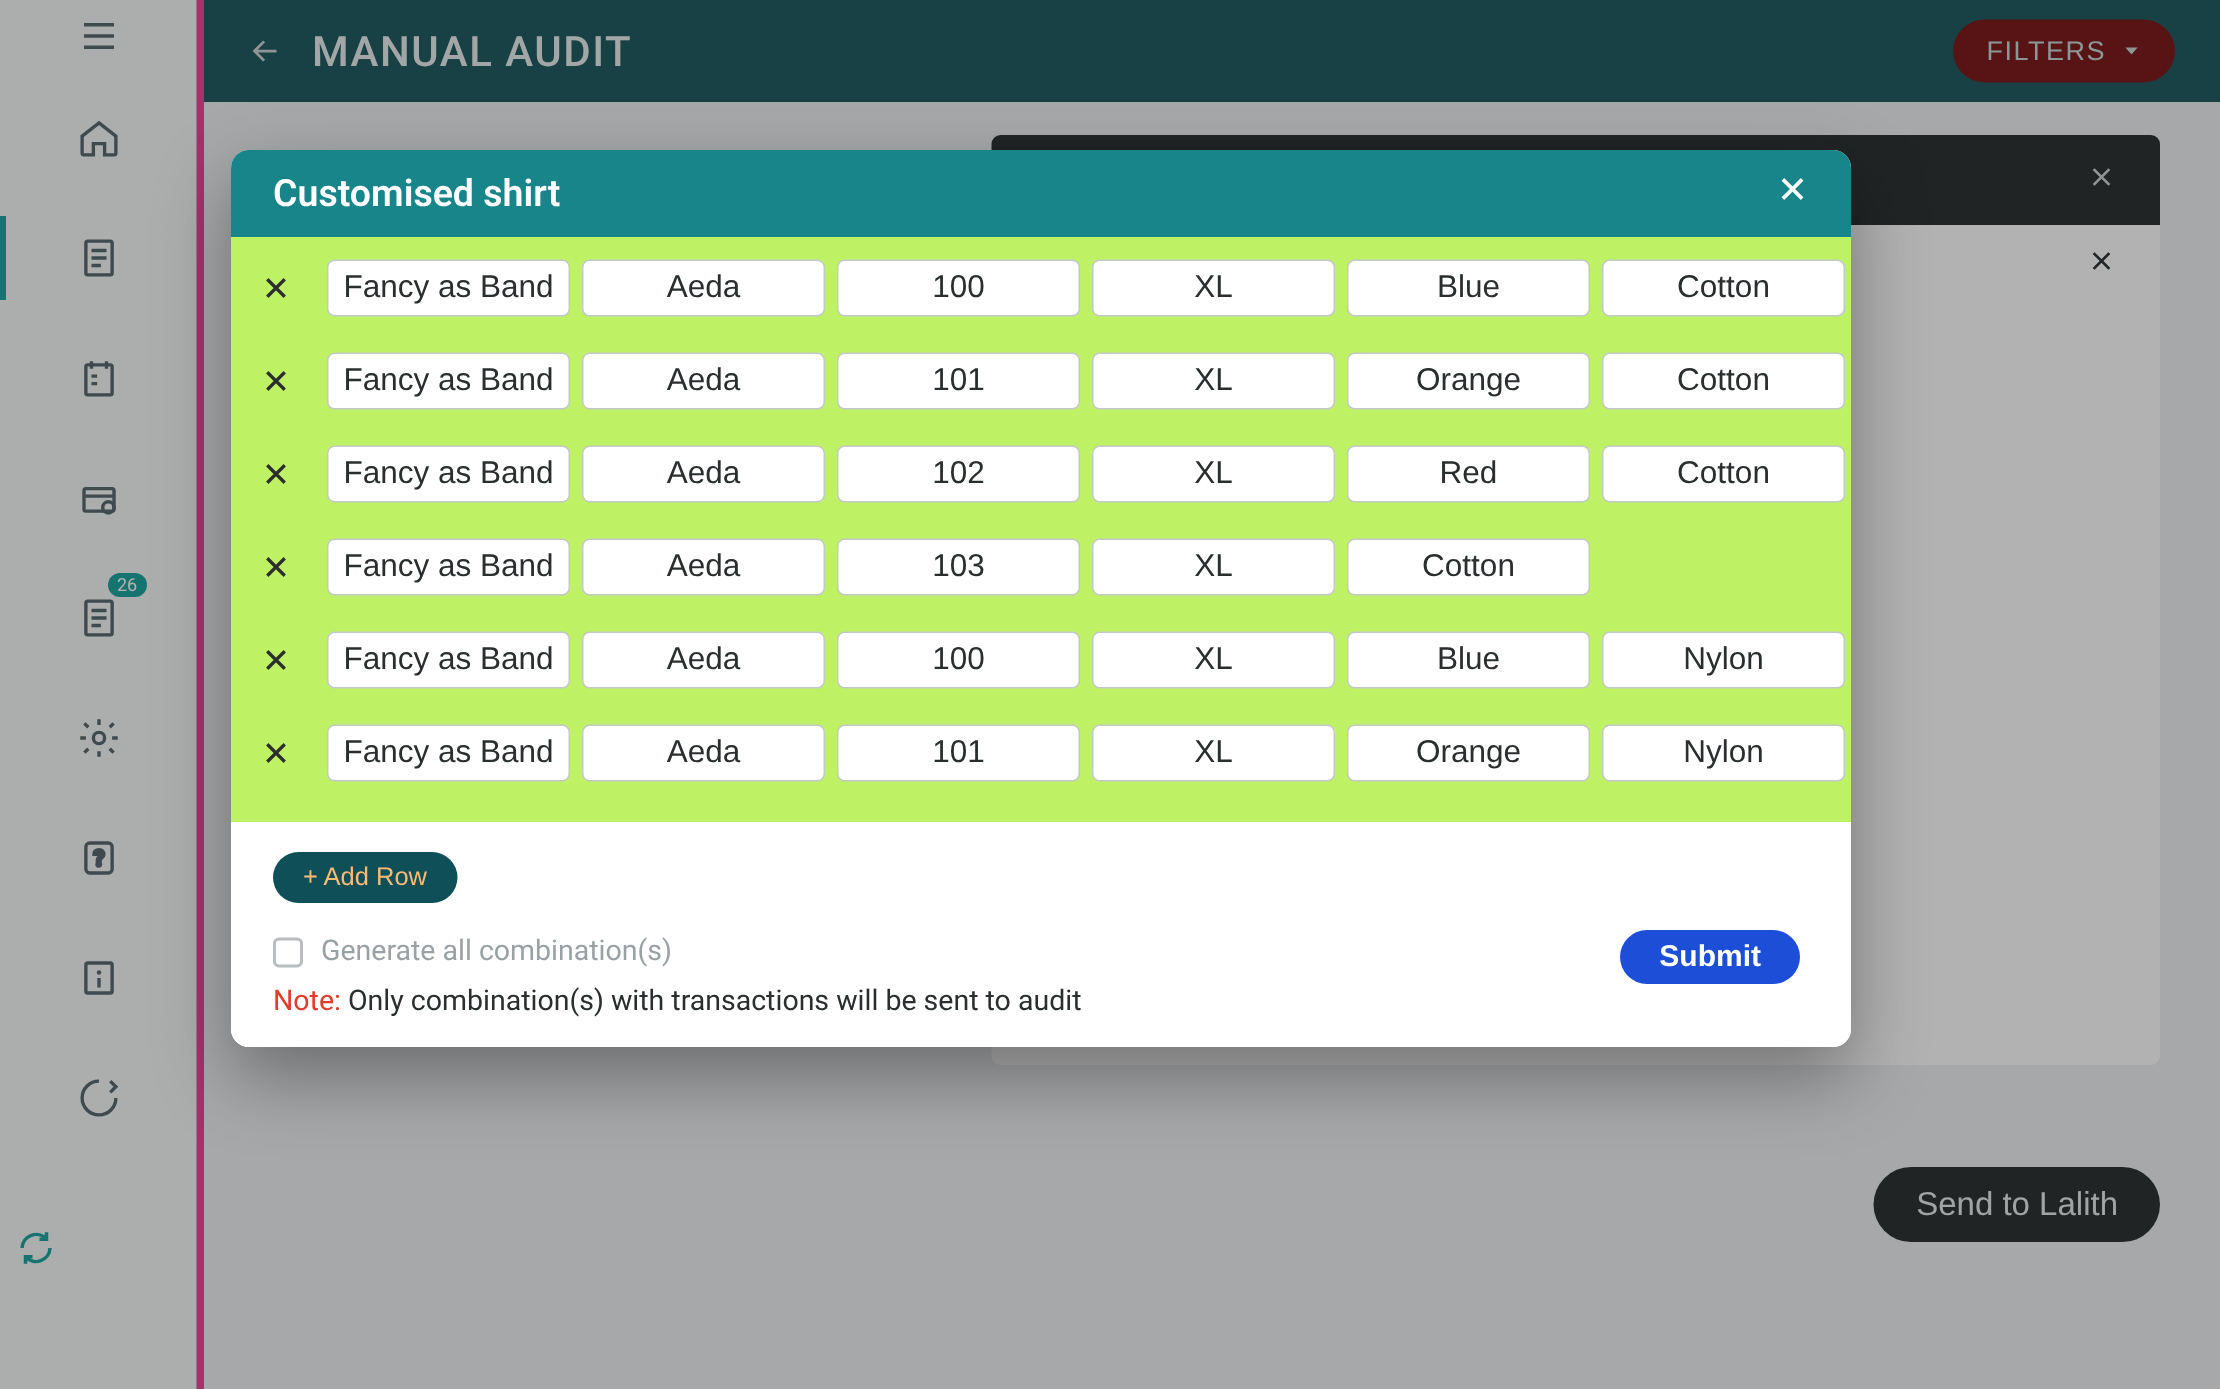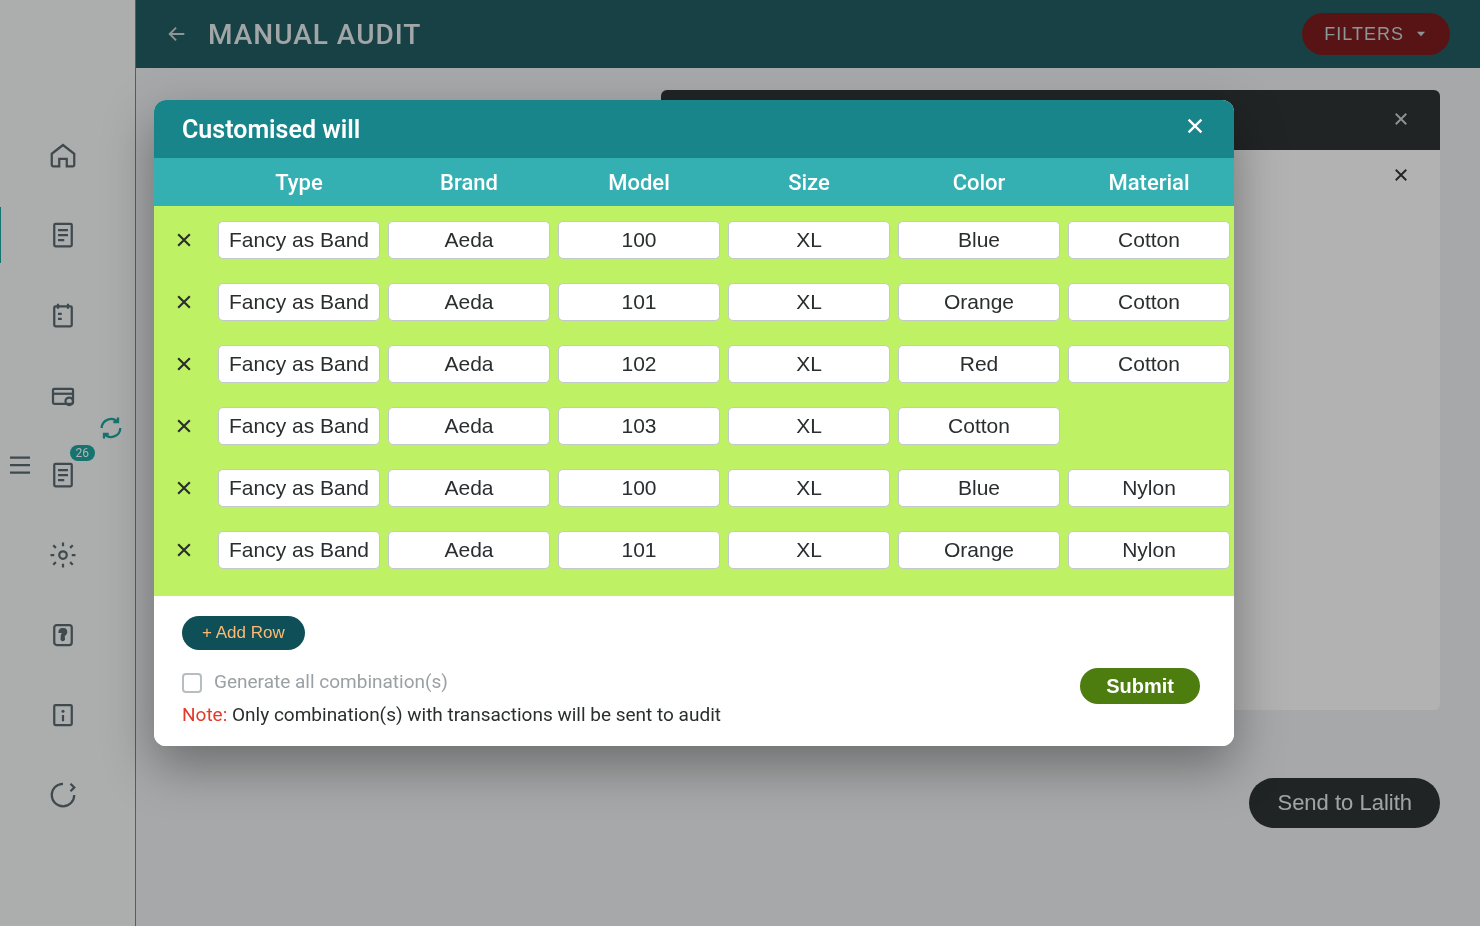--- a/index.html
+++ b/index.html
@@ -2,22 +2,22 @@
 <html><head>
 <meta charset="utf-8">
 <style>
   * { box-sizing: border-box; margin: 0; padding: 0; }
   html, body { width: 1480px; height: 926px; overflow: hidden; font-family: -apple-system, BlinkMacSystemFont, "Segoe UI", Roboto, Helvetica, Arial, sans-serif; }
   body { background: #eef1f3; position: relative; }
 
   
   .sidebar {
     position: absolute; top: 0; left: 0; width: 136px; height: 100%;
-    background: #f7f9f9; border-right: 1px solid #ec4899;
-    display: flex; flex-direction: row; align-items: center;
+    background: #f7f9f9; border-right: 5px solid #ec4899;
+    display: flex; flex-direction: column; align-items: flex-start;
   }
   .sidebar .hamburger {
     width: 100%; height: 40px; display:flex; align-items:center; justify-content:center; margin-top:4px;
   }
   .sidebar .nav { flex: 1; width:100%; display:flex; flex-direction:column; align-items:center; gap:32px; padding-top:24px; }
   .sidebar .nav-item {
     width: 48px; height: 48px; display:flex; align-items:center; justify-content:center; position:relative;
     color: #5b6a70;
   }
   .sidebar .nav-item.active::before {
@@ -122,21 +122,21 @@
     height:34px; padding:0 20px; font-size:17px; cursor:pointer;
   }
   .gen-row { display:flex; align-items:flex-end; gap:12px; margin-top:20px; color:#9aa1a4; font-size:19px; }
   .gen-row .chk {
     width:20px; height:20px; border:2px solid #b8bdbf; border-radius:4px; cursor:pointer; flex:none;
   }
   .note-row { margin-top:10px; font-size:19px; color:#2a2e2f; }
   .note-row .note-label { color:#e23b2a; }
   .submit-btn {
     position:absolute; right:34px; bottom:42px;
-    background:#4d7c0f; color:#fff; border:none; border-radius:20px;
+    background:#1d4ed8; color:#fff; border:none; border-radius:20px;
     height:36px; padding:0 26px; font-size:20px; font-weight:600; cursor:pointer;
   }
 
   
   .ic { width:30px; height:30px; stroke:#5b6a70; stroke-width:1.8; fill:none; }
   .ic-sm { width:22px; height:22px; stroke:#cfd4d5; stroke-width:2; fill:none; }
 </style>
 </head>
 <body>
 
@@ -246,38 +246,29 @@
     </span>
   </div>
 
   <button class="send-btn">Send to Lalith</button>
 </div>
 
 <div class="overlay"></div>
 
 <div class="modal">
   <div class="modal-header">
-    <span>Customised will</span>
+    <span>Customised shirt</span>
     <span class="spacer"></span>
     <span class="close">
       <svg viewBox="0 0 24 24" style="width:22px;height:22px;stroke:#fff;stroke-width:2.6">
           <path d="M5 5l14 14M19 5L5 19"></path>
         </svg>
     </span>
   </div>
 
-  <div class="columns-bar">
-    <div></div>
-    <div>Type</div>
-    <div>Brand</div>
-    <div>Model</div>
-    <div>Size</div>
-    <div>Color</div>
-    <div>Material</div>
-  </div>
 
   <div class="table-wrap" id="rows">
       <div class="row">
         <div class="del">
           <svg viewBox="0 0 24 24" style="width:20px;height:20px;stroke:#2b2e2f;stroke-width:2.6">
             <path d="M5 5l14 14M19 5L5 19"></path>
           </svg>
         </div>
         <input value="Fancy as Band" style="">
         <input value="Aeda" style="">

